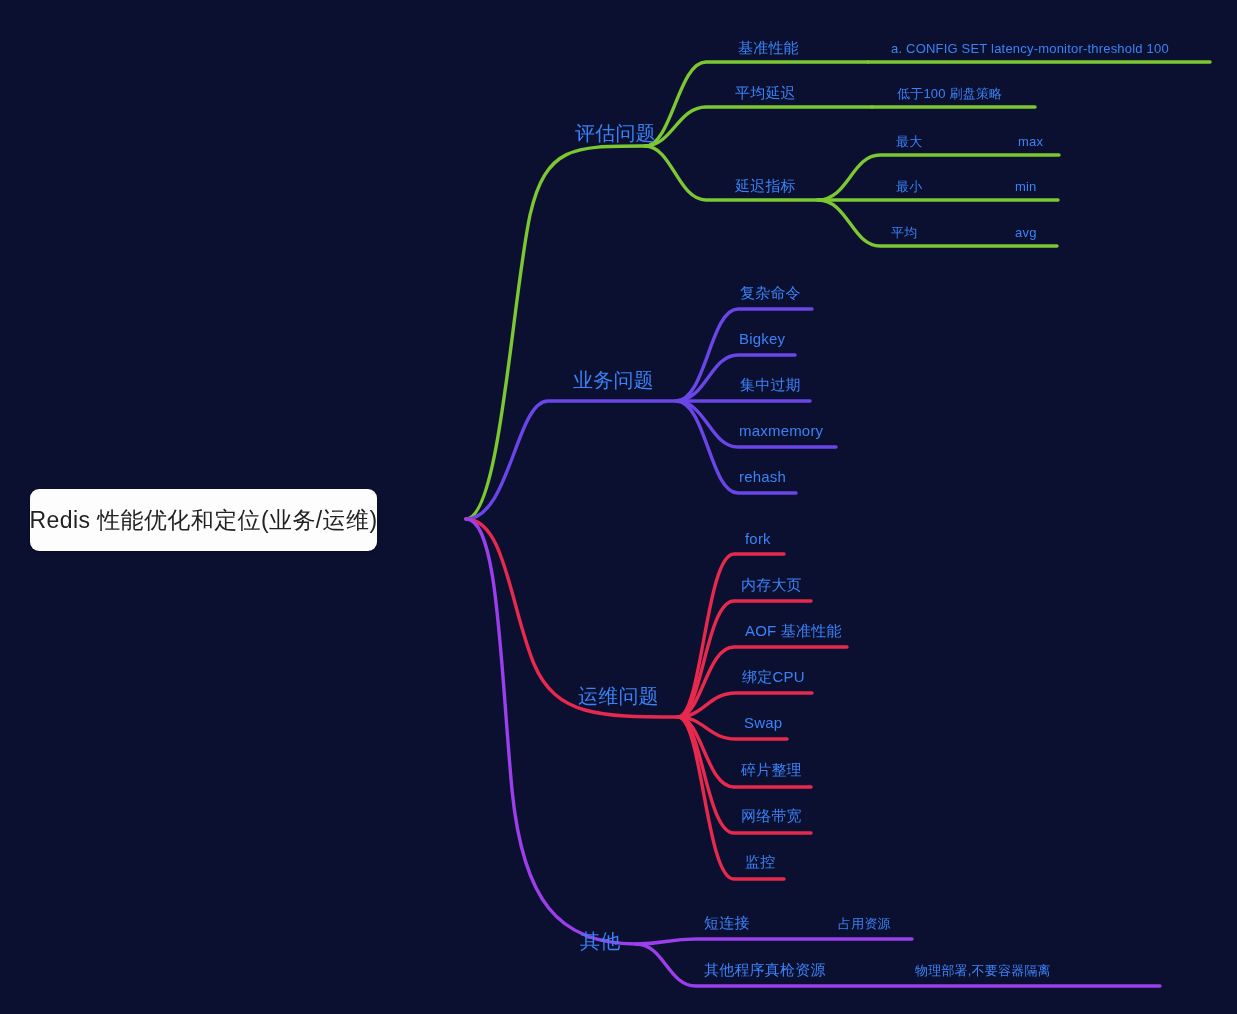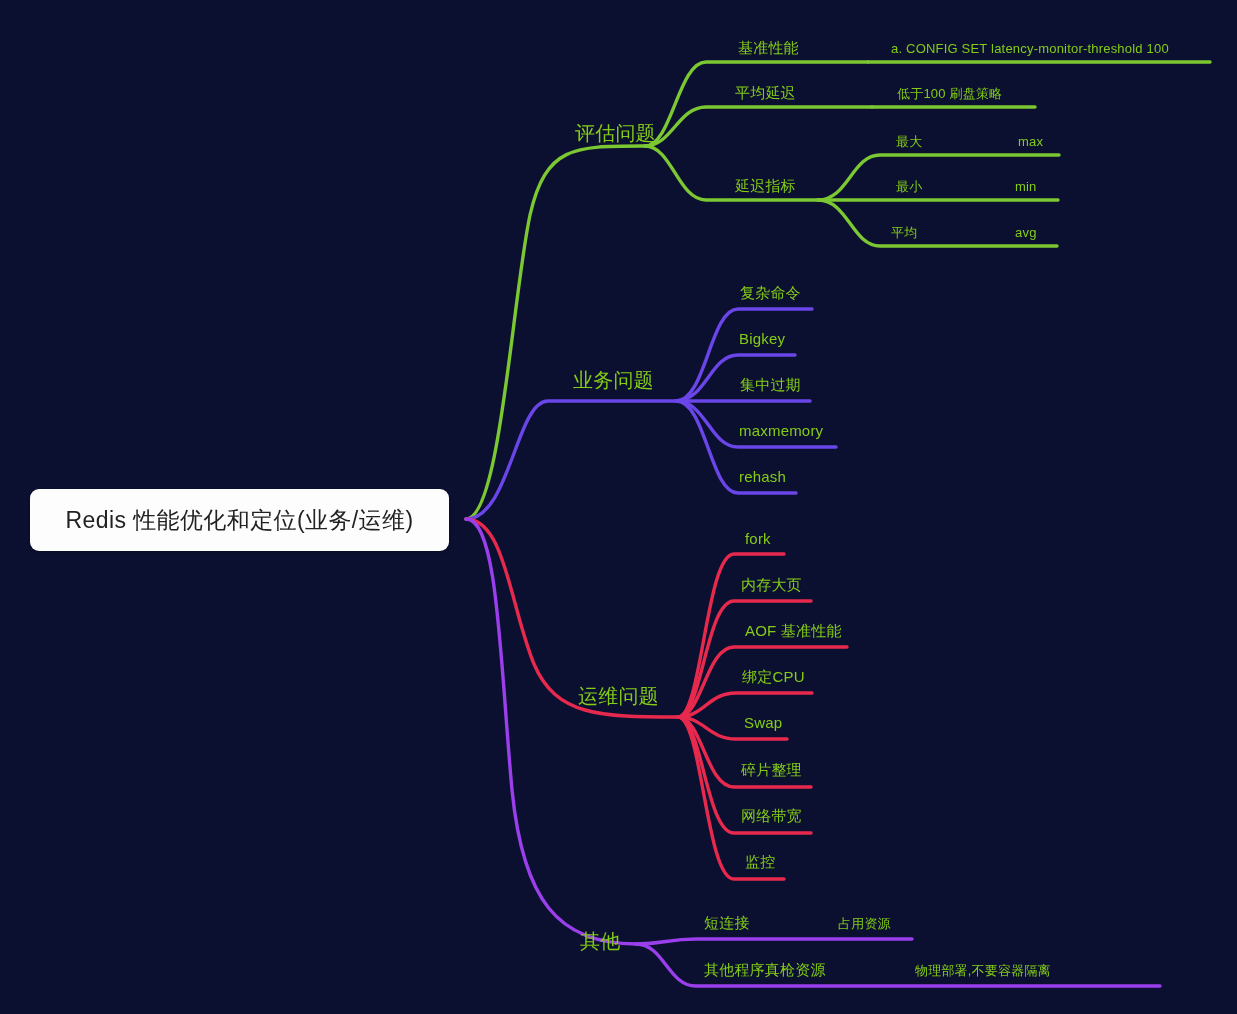--- a/index.html
+++ b/index.html
@@ -16,35 +16,35 @@
     font-family: "Liberation Sans", "DejaVu Sans", sans-serif;
   }
   #links {
     position: absolute;
     left: 0; top: 0;
     width: 1237px;
     height: 1014px;
   }
   .node-label {
     position: absolute;
-    color: #84cc16;
+    color: #3b82f6;
     font-size: 15px;
     line-height: 1;
     white-space: nowrap;
     transform: translate(0, -100%);
     letter-spacing: .2px;
   }
   .node-label.lvl1 { font-size: 20px; }
   .node-label.lvl2 { font-size: 15px; }
   .node-label.lvl3 { font-size: 13px; }
   #root-node {
     position: absolute;
     left: 30px;
     top: 489px;
-    width: 419px;
+    width: 347px;
     height: 62px;
     background: #fdfdfd;
     border-radius: 9px;
     display: flex;
     align-items: center;
     justify-content: center;
     box-shadow: 0 1px 3px rgba(0,0,0,.35);
   }
   #root-label {
     color: #222222;

